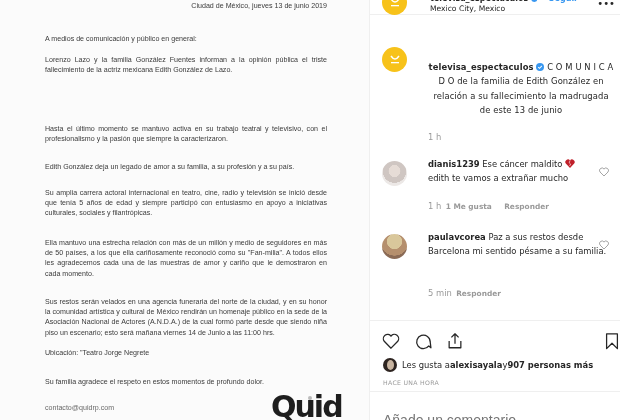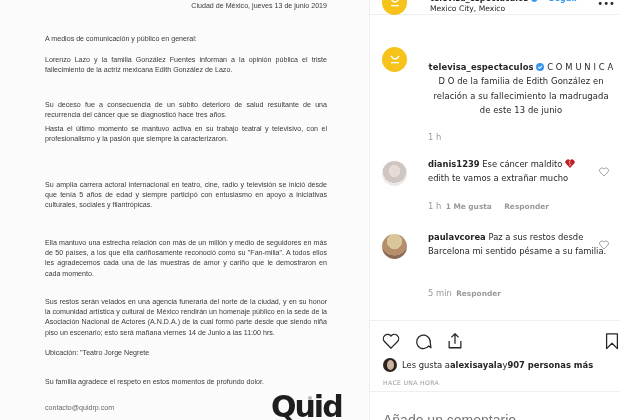--- a/index.html
+++ b/index.html
@@ -67,23 +67,23 @@
     .publish-btn { position: absolute; right: 12px; top: 11px; font-size: 13px; font-weight: bold; color: #b2dffc; margin-top: 8px; }
   </style>
 </head>
 <body>
 
 <div class="doc">
   <div class="doc-page">
     <div class="doc-date">Ciudad de México, jueves 13 de junio 2019</div>
     <div class="doc-p" style="top:34px">A medios de comunicación y público en general:</div>
     <div class="doc-p" style="top:55px">Lorenzo Lazo y la familia González Fuentes informan a la opinión pública el triste fallecimiento de la actriz mexicana Edith González de Lazo.</div>
-    <div class="doc-p" style="top:100px">Su deceso fue a consecuencia de un súbito deterioro de salud resultante de una recurrencia del cáncer que se diagnosticó hace tres años.</div>
     <div class="doc-p" style="top:124px">Hasta el último momento se mantuvo activa en su trabajo teatral y televisivo, con el profesionalismo y la pasión que siempre la caracterizaron.</div>
-    <div class="doc-p" style="top:180px">Su amplia carrera actoral internacional en teatro, cine, radio y televisión se inició desde que tenía 5 años de edad y siempre participó con entusiasmo en apoyo a iniciativas culturales, sociales y filantrópicas.</div>
+    <div class="doc-p" style="top:162px">Edith González deja un legado de amor a su familia, a su profesión y a su país.</div>
+    <div class="doc-p" style="top:188px">Su amplia carrera actoral internacional en teatro, cine, radio y televisión se inició desde que tenía 5 años de edad y siempre participó con entusiasmo en apoyo a iniciativas culturales, sociales y filantrópicas.</div>
     <div class="doc-p" style="top:238px">Ella mantuvo una estrecha relación con más de un millón y medio de seguidores en más de 50 países, a los que ella cariñosamente reconoció como su "Fan-milia". A todos ellos les agradecemos cada una de las muestras de amor y cariño que le demostraron en cada momento.</div>
     <div class="doc-p" style="top:297px">Sus restos serán velados en una agencia funeraria del norte de la ciudad, y en su honor la comunidad artística y cultural de México rendirán un homenaje público en la sede de la Asociación Nacional de Actores (A.N.D.A.) de la cual formó parte desde que siendo niña piso un escenario; esto será mañana viernes 14 de Junio a las 11:00 hrs.</div>
     <div class="doc-p" style="top:348px">Ubicación:  "Teatro Jorge Negrete</div>
     <div class="doc-p" style="top:377px">Su familia agradece el respeto en estos momentos de profundo dolor.</div>
     <div class="doc-contact">contacto@quidrp.com</div>
     <div class="quid-logo">Quid</div>
     <div class="quid-dot"></div>
   </div>
 </div>
 

